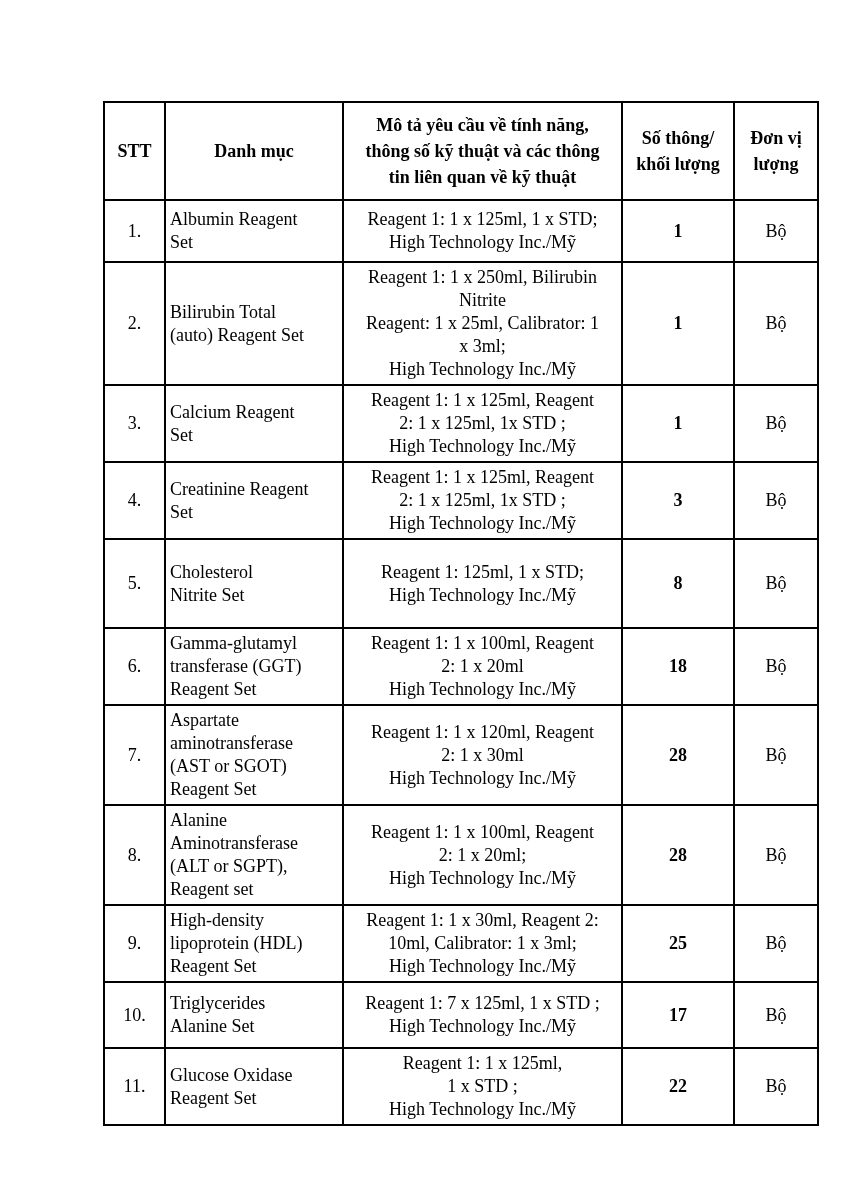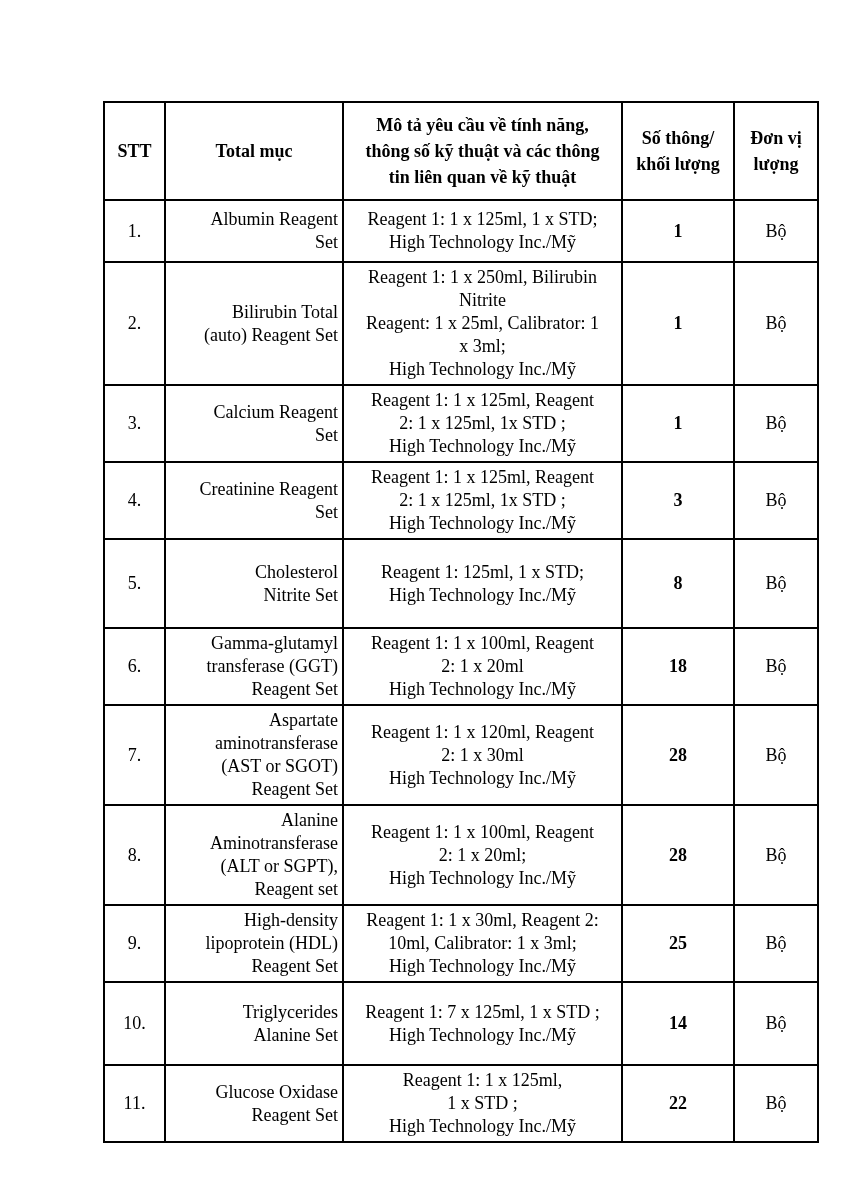--- a/index.html
+++ b/index.html
@@ -47,44 +47,44 @@
   thead tr       { height: 98px; }
   tbody tr:nth-child(1)  { height: 62px; }
   tbody tr:nth-child(2)  { height: 116px; }
   tbody tr:nth-child(3)  { height: 74px; }
   tbody tr:nth-child(4)  { height: 76px; }
   tbody tr:nth-child(5)  { height: 89px; }
   tbody tr:nth-child(6)  { height: 73px; }
   tbody tr:nth-child(7)  { height: 90px; }
   tbody tr:nth-child(8)  { height: 98px; }
   tbody tr:nth-child(9)  { height: 70px; }
-  tbody tr:nth-child(10) { height: 83px; }
+  tbody tr:nth-child(10) { height: 66px; }
   tbody tr:nth-child(11) { height: 73px; }
   .td-stt      { text-align: center; }
-  .td-category { text-align: right; padding-left: 8px; padding-right: 4px; font-family: Liberation Serif, serif; }
+  .td-category { text-align: left; padding-left: 8px; padding-right: 4px; font-family: Liberation Serif, serif; }
   .td-description { text-align: center; }
   .td-quantity { text-align: center; font-weight: bold; }
   .td-unit     { text-align: center; }
 </style>
 </head>
 <body>
 
 <div class="page">
   <table class="doc-table">
     <colgroup>
       <col style="width:61px">
       <col style="width:178px">
       <col style="width:279px">
       <col style="width:112px">
       <col style="width:84px">
     </colgroup>
     <thead>
       <tr>
         <th>STT</th>
-        <th>Total mục</th>
+        <th>Danh mục</th>
         <th>Mô tả yêu cầu về tính năng,
 thông số kỹ thuật và các thông
 tin liên quan về kỹ thuật</th>
         <th>Số thông/
 khối lượng</th>
         <th>Đơn vị
 lượng</th>
       </tr>
     </thead>
     <tbody id="table-body">
@@ -183,21 +183,21 @@
 High Technology Inc./Mỹ</td>
           <td class="td-quantity">25</td>
           <td class="td-unit">Bộ</td>
         </tr>
         <tr>
           <td class="td-stt">10.</td>
           <td class="td-category">Triglycerides
 Alanine Set</td>
           <td class="td-description">Reagent 1: 7 x 125ml, 1 x STD ;
 High Technology Inc./Mỹ</td>
-          <td class="td-quantity">14</td>
+          <td class="td-quantity">17</td>
           <td class="td-unit">Bộ</td>
         </tr>
         <tr>
           <td class="td-stt">11.</td>
           <td class="td-category">Glucose Oxidase
 Reagent Set</td>
           <td class="td-description">Reagent 1: 1 x 125ml,
 1 x STD ;
 High Technology Inc./Mỹ</td>
           <td class="td-quantity">22</td>

